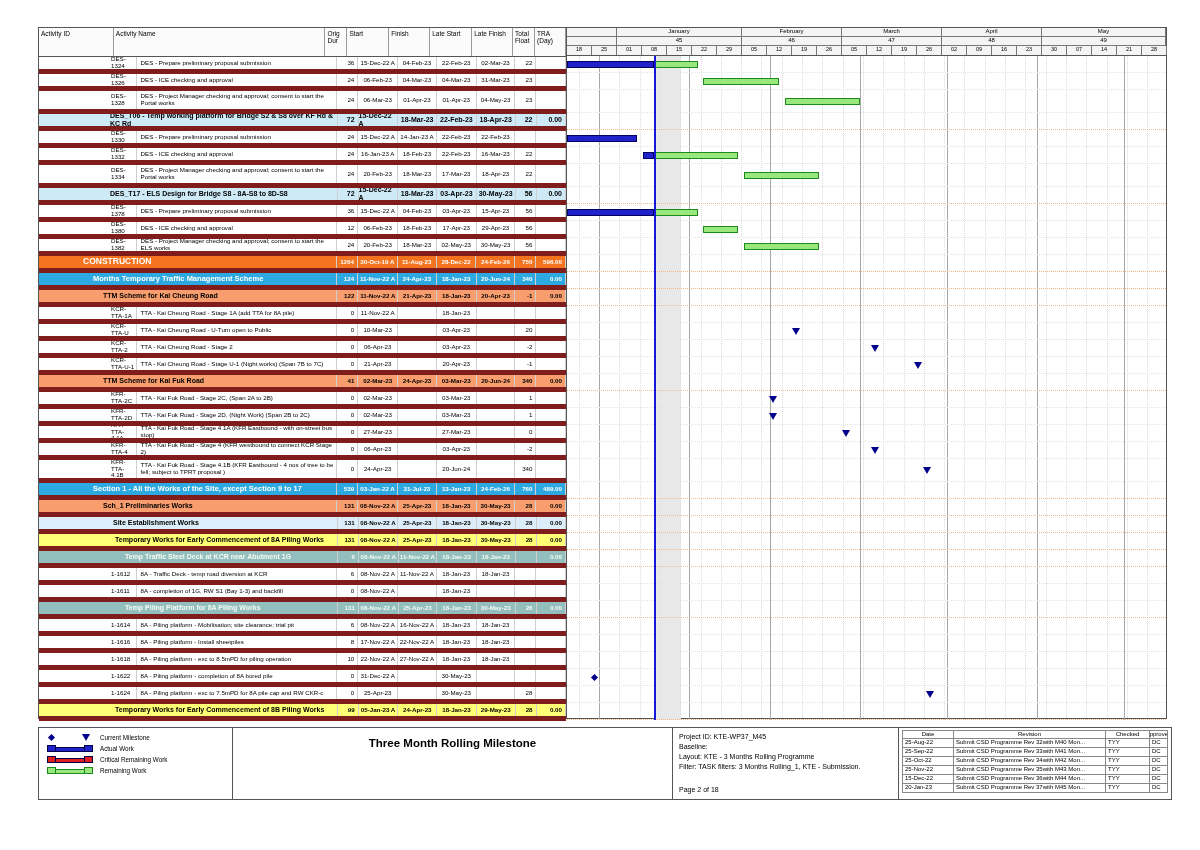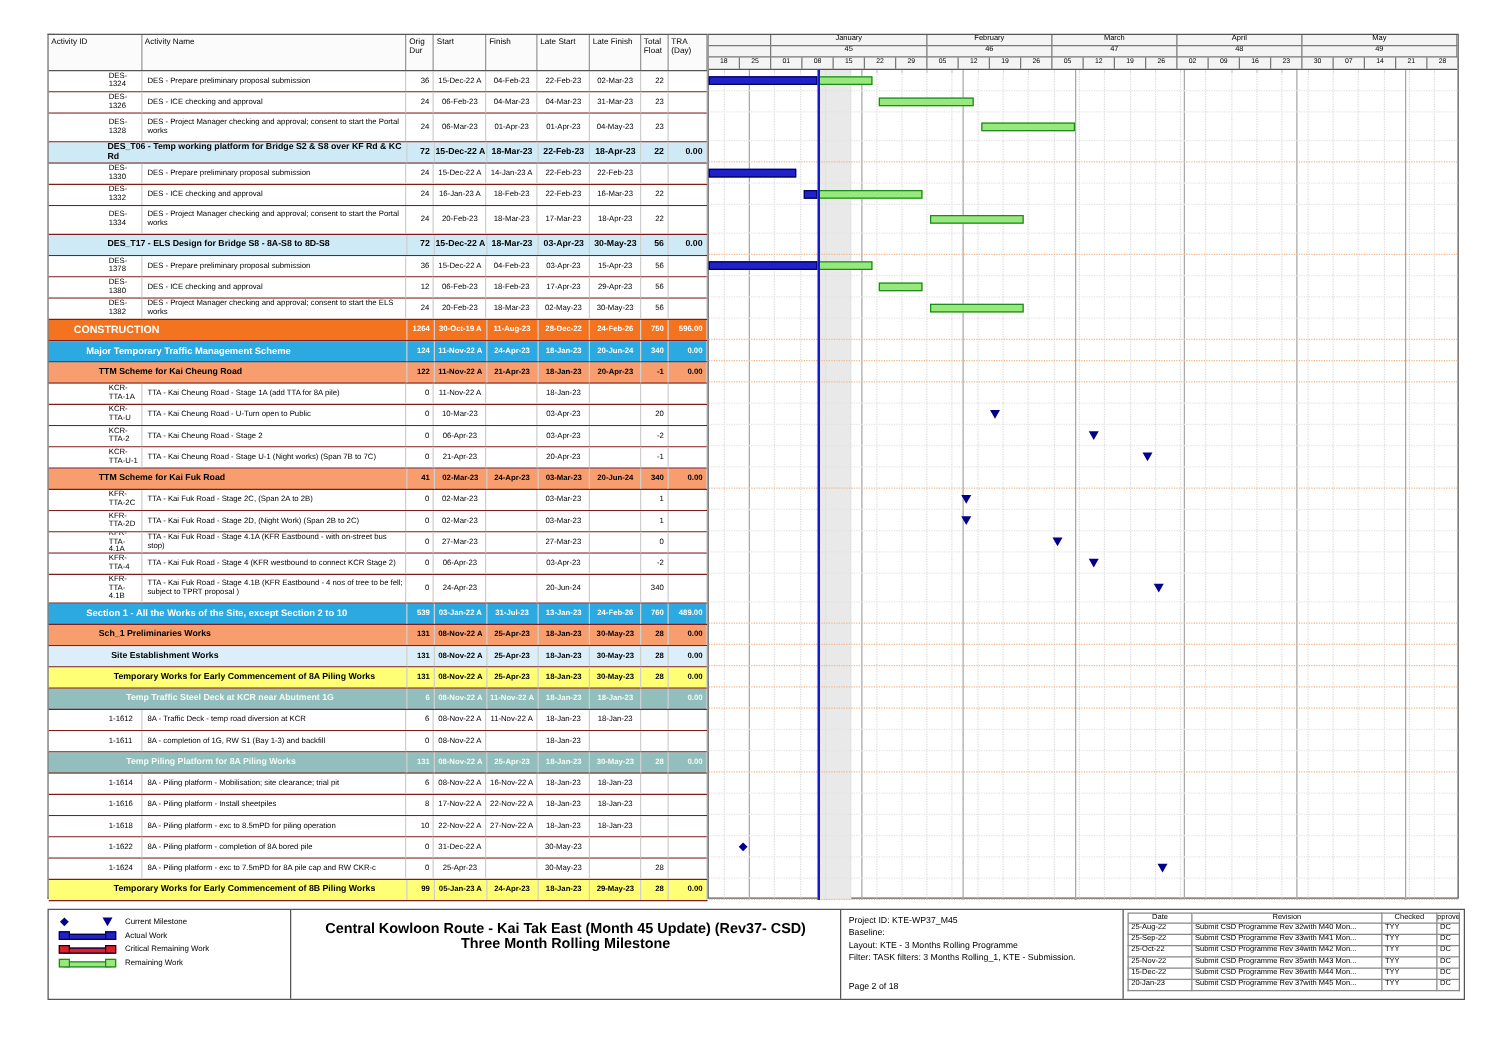--- a/index.html
+++ b/index.html
@@ -6,21 +6,21 @@
   .page{position:relative;width:1200px;height:850px;background:#ffffff;overflow:hidden;
         font-family:"Liberation Sans", sans-serif;color:#000;}
   
   .stripe{position:absolute;top:27px;height:692px;width:2px;}
   
   .table-pane{position:absolute;left:38px;top:27px;width:528px;height:692px;
               border:1px solid #555;border-right:none;box-sizing:border-box;background:#fff;}
   .thead{position:relative;height:28px;border-bottom:1px solid #555;background:#fbfbfb;display:flex;}
   .th{font-size:6.5px;padding:2px 2px;box-sizing:border-box;border-right:1px solid #999;
       display:flex;align-items:flex-start;}
-  .tbody .row{display:flex;box-sizing:border-box;border-bottom:1px solid #7f1d1d;align-items:stretch;}
+  .tbody .row{display:flex;box-sizing:border-box;border-bottom:5px solid #7f1d1d;align-items:stretch;padding-left:24px;}
   .cell{font-size:6.2px;box-sizing:border-box;border-right:1px solid #cfcfcf;
         display:flex;align-items:center;overflow:hidden;line-height:1.1;}
   .c-id{justify-content:flex-start;}
   .c-name{justify-content:flex-start;padding-left:4px;}
   .c-num{justify-content:flex-end;padding-right:3px;}
   .c-date{justify-content:center;}
   
   .t-task{background:#ffffff;}
   .t-sub{background:#cfeaf7;font-weight:bold;}
   .t-sub .cell{font-size:7px;}
@@ -241,21 +241,21 @@
           <div class="cell c-name" style="width: 288px; padding-left: 20px;">CONSTRUCTION</div>
           <div class="cell c-num" style="width: 22px;">1264</div>
           <div class="cell c-date" style="width: 42px;">30-Oct-19 A</div>
           <div class="cell c-date" style="width: 41px;">11-Aug-23</div>
           <div class="cell c-date" style="width: 42px;">28-Dec-22</div>
           <div class="cell c-date" style="width: 41px;">24-Feb-26</div>
           <div class="cell c-num" style="width: 22px;">750</div>
           <div class="cell c-num" style="width: 31px;">596.00</div>
         </div>
         <div class="row t-blue" style="height: 17px;">
-          <div class="cell c-name" style="width: 288px; padding-left: 30px;">Major Temporary Traffic Management Scheme</div>
+          <div class="cell c-name" style="width: 288px; padding-left: 30px;">Months Temporary Traffic Management Scheme</div>
           <div class="cell c-num" style="width: 22px;">124</div>
           <div class="cell c-date" style="width: 42px;">11-Nov-22 A</div>
           <div class="cell c-date" style="width: 41px;">24-Apr-23</div>
           <div class="cell c-date" style="width: 42px;">18-Jan-23</div>
           <div class="cell c-date" style="width: 41px;">20-Jun-24</div>
           <div class="cell c-num" style="width: 22px;">340</div>
           <div class="cell c-num" style="width: 31px;">0.00</div>
         </div>
         <div class="row t-salmon" style="height: 17px;">
           <div class="cell c-name" style="width: 288px; padding-left: 40px;">TTM Scheme for Kai Cheung Road</div>
@@ -370,21 +370,21 @@
           <div class="cell c-name" style="width: 212px;">TTA - Kai Fuk Road - Stage 4.1B (KFR Eastbound - 4 nos of tree to be fell; subject to TPRT proposal )</div>
           <div class="cell c-num" style="width: 22px;">0</div>
           <div class="cell c-date" style="width: 42px;">24-Apr-23</div>
           <div class="cell c-date" style="width: 41px;"></div>
           <div class="cell c-date" style="width: 42px;">20-Jun-24</div>
           <div class="cell c-date" style="width: 41px;"></div>
           <div class="cell c-num" style="width: 22px;">340</div>
           <div class="cell c-num" style="width: 31px;"></div>
         </div>
         <div class="row t-blue" style="height: 17px;">
-          <div class="cell c-name" style="width: 288px; padding-left: 30px;">Section 1 - All the Works of the Site, except Section 2 to 10</div>
+          <div class="cell c-name" style="width: 288px; padding-left: 30px;">Section 1 - All the Works of the Site, except Section 9 to 17</div>
           <div class="cell c-num" style="width: 22px;">539</div>
           <div class="cell c-date" style="width: 42px;">03-Jan-22 A</div>
           <div class="cell c-date" style="width: 41px;">31-Jul-23</div>
           <div class="cell c-date" style="width: 42px;">13-Jan-23</div>
           <div class="cell c-date" style="width: 41px;">24-Feb-26</div>
           <div class="cell c-num" style="width: 22px;">760</div>
           <div class="cell c-num" style="width: 31px;">489.00</div>
         </div>
         <div class="row t-salmon" style="height: 17px;">
           <div class="cell c-name" style="width: 288px; padding-left: 40px;">Sch_1 Preliminaries Works</div>
@@ -720,21 +720,20 @@
             <div class="lg-bar">
               <div class="mid" style="background: rgb(152, 232, 126); border: 1px solid rgb(28, 138, 28);"></div>
               <div class="capL" style="background: rgb(152, 232, 126); border: 1px solid rgb(28, 138, 28);"></div>
               <div class="capR" style="background: rgb(152, 232, 126); border: 1px solid rgb(28, 138, 28);"></div>
             </div>
           </div>
           <div class="leg-label">Remaining Work</div>
         </div>
       </div>
     <div class="f-title">
-      <div class="l1">Central Kowloon Route - Kai Tak East (Month 45 Update) (Rev37- CSD)</div>
       <div class="l2">Three Month Rolling Milestone</div>
     </div>
     <div class="f-info">
       <div>Project ID: KTE-WP37_M45</div>
       <div>Baseline:</div>
       <div>Layout: KTE - 3 Months Rolling Programme</div>
       <div>Filter: TASK filters: 3 Months Rolling_1, KTE - Submission.</div>
       <div class="pg">Page 2 of 18</div>
     </div>
     <div class="f-rev">

